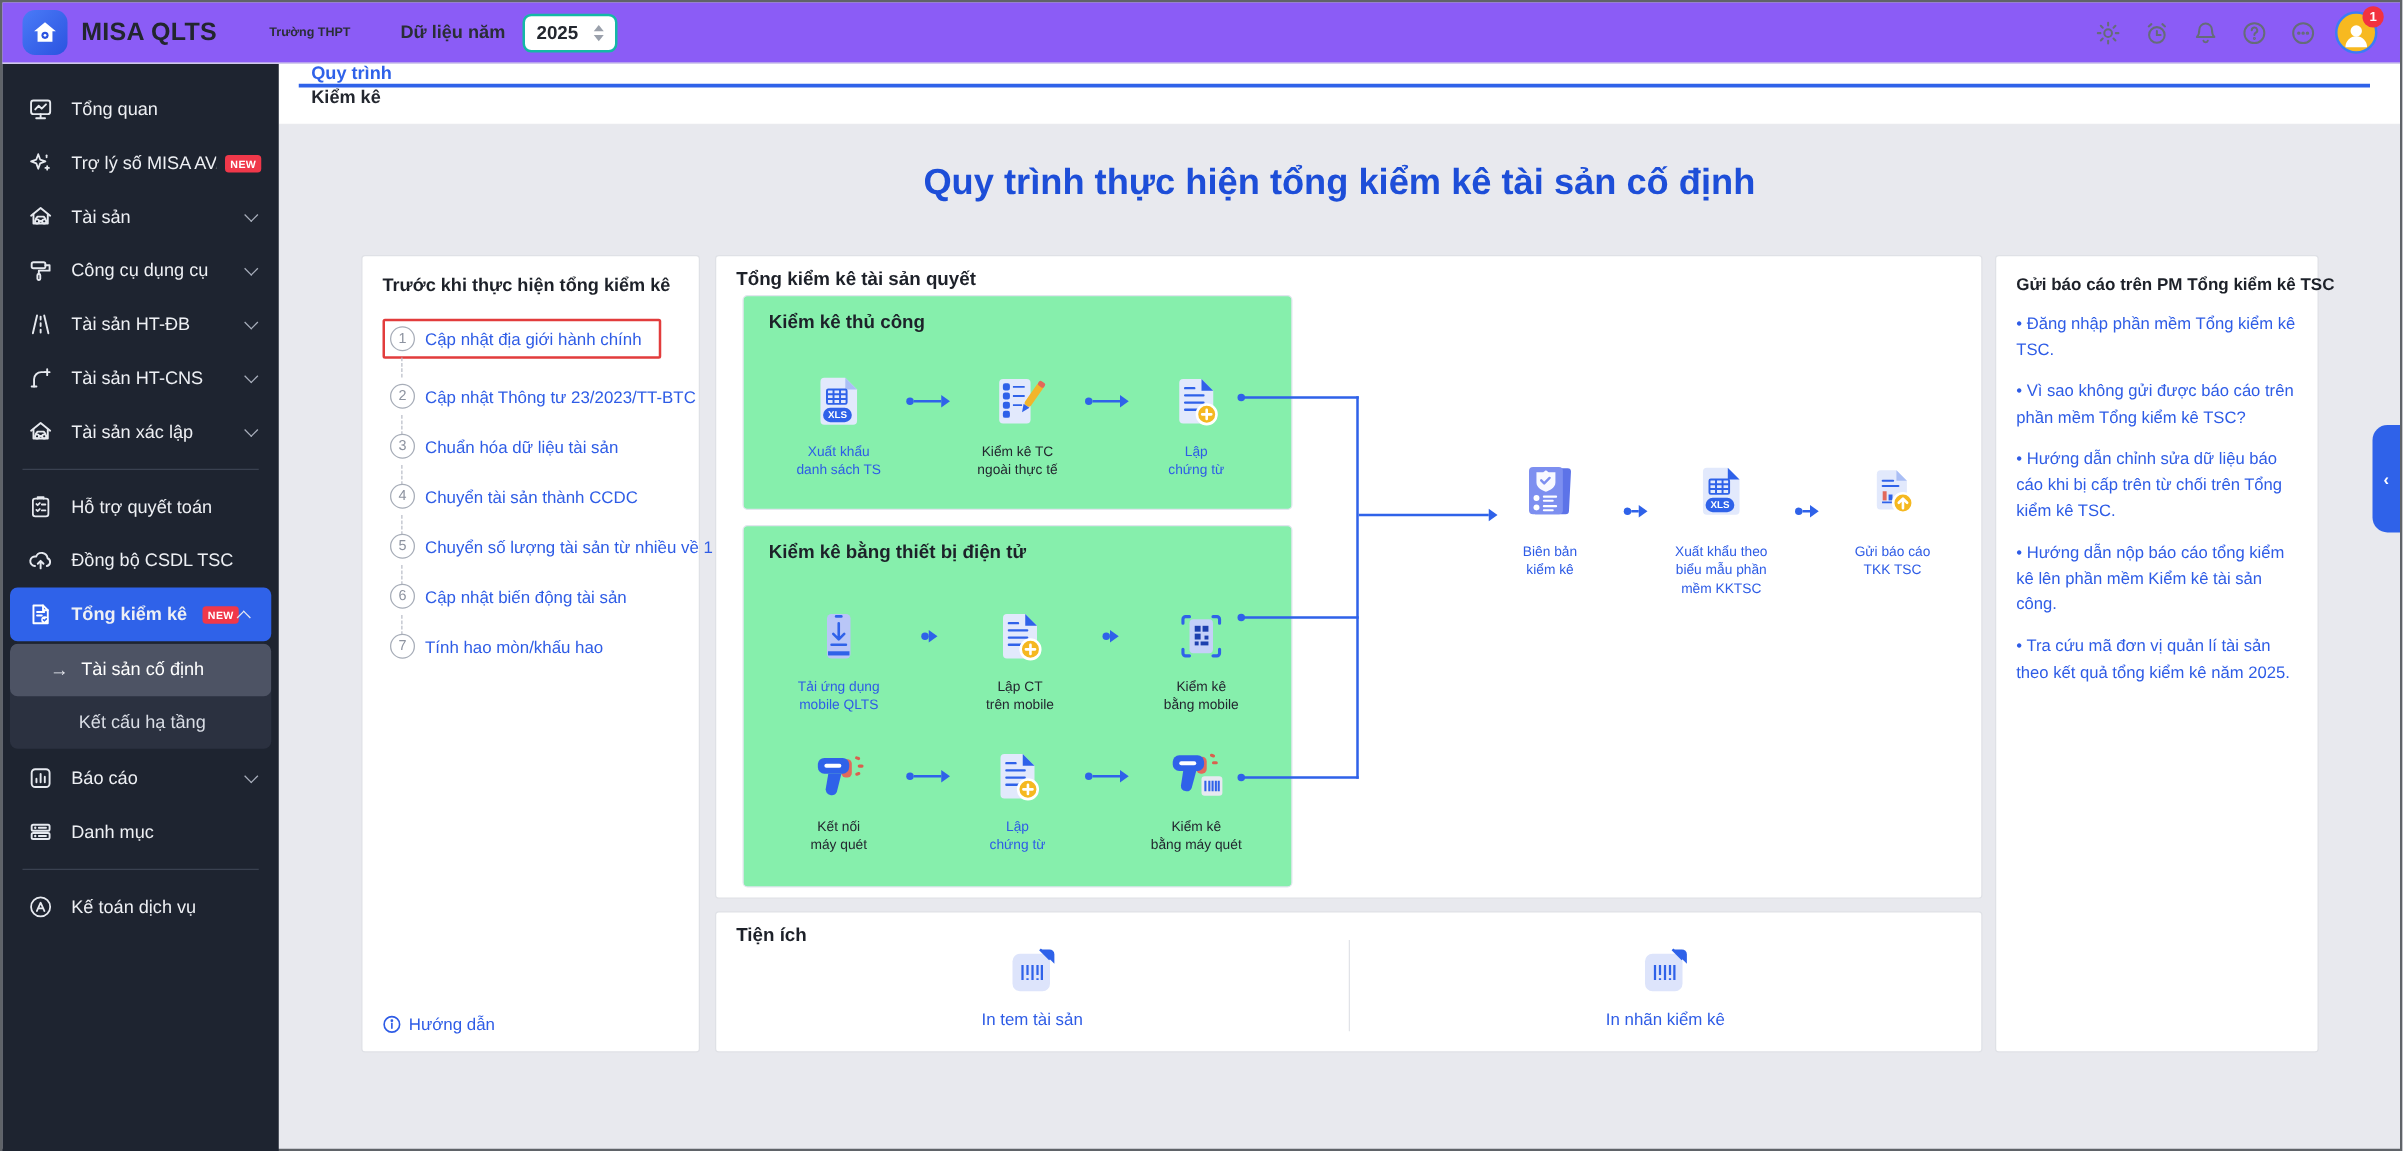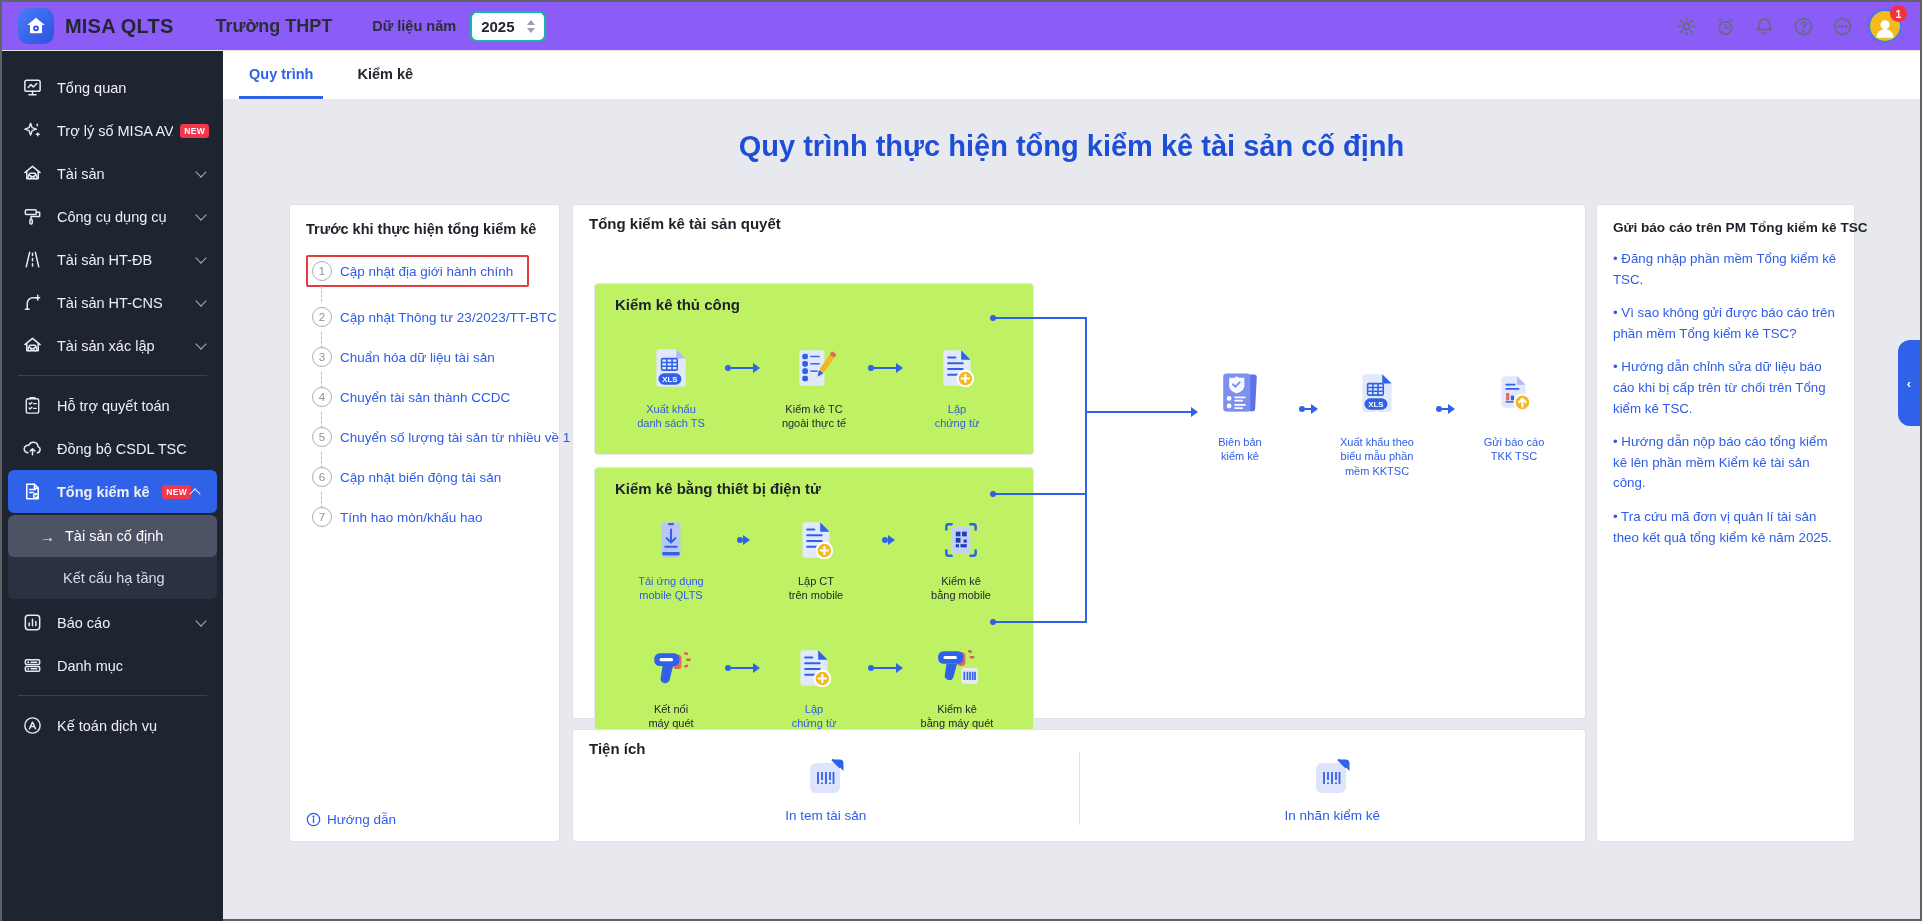--- a/index.html
+++ b/index.html
@@ -4,21 +4,21 @@
 <style>
   * { margin:0; padding:0; box-sizing:border-box; }
   html,body { width:1922px; height:921px; }
   body { font-family:"Liberation Sans","DejaVu Sans",sans-serif; background:#e8e9ee; position:relative; overflow:hidden; }
   .screen { position:absolute; inset:0; border:2px solid #5f6368; }
 
   
   .topbar { position:absolute; left:0; top:0; width:100%; height:49px; background:#8b5cf6; border-bottom:1px solid #e4e5e9; display:flex; align-items:center; z-index:30; }
   .applogo { width:36px; height:36px; border-radius:10px; margin-left:16px; background:linear-gradient(135deg,#4a7bf7,#2b53e0); display:flex; align-items:center; justify-content:center; }
   .appname { font-size:20px; font-weight:700; color:#22262e; margin-left:11px; letter-spacing:.2px; }
-  .orgname { font-size:18px; font-weight:700; color:#2a2e36; margin-left:42px; }
+  .orgname { font-size:10px; font-weight:700; color:#2a2e36; margin-left:42px; }
   .yearlabel { font-size:14.5px; font-weight:700; color:#2a2e36; margin-left:40px; }
   .yearbox { margin-left:14px; width:76px; height:31px; border:2px solid #14b8a6; border-radius:7px; display:flex; align-items:center; padding:0 9px; background:#fff; }
   .yearval { font-size:15px; font-weight:700; color:#23272f; flex:1; }
   .spin { display:flex; flex-direction:column; gap:3px; }
   .spin b { width:0; height:0; border-left:4px solid transparent; border-right:4px solid transparent; }
   .spin .up { border-bottom:5px solid #9aa0ab; }
   .spin .dn { border-top:5px solid #9aa0ab; }
   .topicons { margin-left:auto; display:flex; align-items:center; gap:13px; margin-right:18px; }
   .tic { width:26px; height:26px; display:flex; align-items:center; justify-content:center; cursor:pointer; }
   .avatar { position:relative; width:34px; height:34px; border-radius:50%; background:#f7b920; border:2.5px solid #3b7cf6; display:flex; align-items:center; justify-content:center; }
@@ -35,21 +35,21 @@
   .newbadge { background:#f0384a; color:#fff; font-size:8.5px; font-weight:700; padding:2px 4px; border-radius:3px; margin-left:7px; letter-spacing:.3px; flex:none; }
   .sitem.active { background:#2f62e9; margin:0 6px; padding-left:12px; border-radius:6px; font-weight:700; }
   .sdivider { height:1px; background:#3a4150; margin:8px 16px; }
   .submenu { background:#2b3140; margin:2px 6px; border-radius:6px; overflow:hidden; }
   .subitem { height:42px; display:flex; align-items:center; color:#d9dde5; font-size:14.5px; padding-left:55px; cursor:pointer; }
   .subitem.active { background:#4d5364; color:#fff; border-radius:6px; padding-left:32px; font-weight:400; }
   .subarrow { margin-right:10px; font-size:15px; color:#e8eaf0; }
   .collapsebtn { position:absolute; left:183px; top:839px; width:22px; height:20px; border:1px solid #4a5160; border-radius:4px; color:#aab0bc; font-size:12px; display:flex; align-items:center; justify-content:center; cursor:pointer; }
 
   
-  .tabstrip { position:absolute; left:221px; top:49px; right:0; height:49px; background:#fff; border-bottom:1px solid #e9eaee; display:flex; align-items:stretch; padding-left:16px; z-index:10; }
+  .tabstrip { position:absolute; left:221px; top:49px; right:0; height:49px; background:#fff; border-bottom:1px solid #e9eaee; display:flex; align-items:stretch; padding-left:16px; z-index:10;flex-direction:column; }
   .tab { display:flex; align-items:center; padding:0 10px; margin-right:24px; font-size:14.5px; font-weight:700; color:#23272f; cursor:pointer; border-bottom:3px solid transparent; }
   .tab.active { color:#2f62e9; border-bottom-color:#2f62e9; }
 
   .pagetitle { position:absolute; left:221px; right:0; top:128px; text-align:center; font-size:29px; font-weight:700; color:#1d4ed8; }
 
   .card { position:absolute; background:#fff; border:1px solid #dfe1e6; border-radius:3px; }
 
   
   .leftpanel { left:287px; top:202px; width:271px; height:638px; padding:16px 14px 16px 16px; }
   .paneltitle { font-size:14.5px; font-weight:700; color:#1d2129; }
@@ -58,26 +58,26 @@
   .step:not(.last)::after { content:""; position:absolute; left:15px; top:25px; height:16px; border-left:1px dashed #b9bdc7; }
   .stepnum { width:20px; height:20px; border:1px solid #a7adb8; border-radius:50%; color:#8d93a0; font-size:11.5px; display:flex; align-items:center; justify-content:center; margin-right:8px; flex:none; background:#fff; z-index:1; }
   .steplink { font-size:13.5px; color:#2e5ce6; text-decoration:none; cursor:pointer; white-space:nowrap; }
   .step.hl { border:2px solid #e23c3c; border-radius:2px; padding:4px 14px 4px 4px; margin-left:0; width:fit-content; }
   .step.hl::after { left:13px; top:29px; }
   .panelfooter { position:absolute; left:16px; bottom:14px; display:flex; align-items:center; gap:6px; color:#2e5ce6; font-size:13.5px; cursor:pointer; }
 
   
   .mainpanel { left:570px; top:202px; width:1014px; height:515px; }
   .mp-title { position:absolute; left:16px; top:10px; font-size:15px; font-weight:700; color:#1d2129; }
-  .fbox { position:absolute; border:1px solid #e2e5ee; border-radius:4px; background:#bef264;margin-top:47px; }
+  .fbox { position:absolute; border:1px solid #e2e5ee; border-radius:4px; background:#86efac; }
   .box1 { left:21px; top:31px; width:440px; height:172px; }
   .box2 { left:21px; top:215px; width:440px; height:290px;text-decoration:underline; }
   .fbox-title { position:absolute; left:20px; top:12px; font-size:15px; font-weight:700; color:#1d2129; }
   .flow { position:absolute; left:24px; right:24px; display:flex; align-items:flex-start; }
-  .b1f { top:56px; } .b2f1 { top:44px;gap:12px; } .b2f2 { top:172px; }
+  .b1f { top:56px; } .b2f1 { top:60px;gap:12px; } .b2f2 { top:172px; }
   .fcell { width:104px; text-align:center; flex:none; }
   .fcell .ic { height:56px; display:flex; align-items:center; justify-content:center; }
   .flabel { display:block; margin-top:6px; font-size:11px; line-height:1.3; color:#23272f; white-space:pre-line; text-decoration:none; }
   .flabel.link { color:#2e5ce6; cursor:pointer; }
   .farrow { flex:1; height:56px; display:flex; align-items:center; padding:0 2px; }
   .fa-dot { width:6px; height:6px; border-radius:50%; background:#2f62e9; flex:none; }
   .fa-line { height:2px; background:#2f62e9; flex:1; }
   .fa-head { width:0; height:0; border-left:7px solid #2f62e9; border-top:5px solid transparent; border-bottom:5px solid transparent; flex:none; }
   .conn { position:absolute; background:#2f62e9; }
   .conn-dot { position:absolute; width:6px; height:6px; border-radius:50%; background:#2f62e9; }

